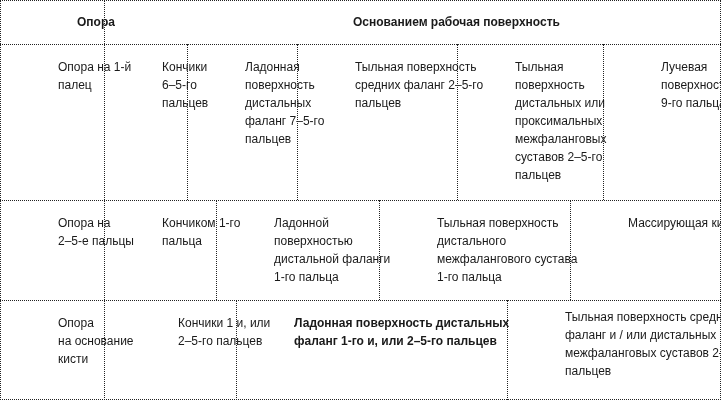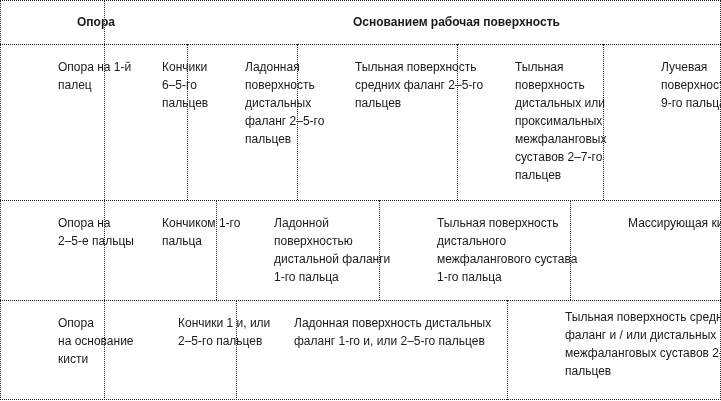--- a/index.html
+++ b/index.html
@@ -39,31 +39,31 @@
 <div class="cell head" style="left:104px;top:0;width:617px;height:44px;">Основанием рабочая поверхность</div>
 
 <div class="cell txt" style="left:0;top:44px;width:104px;">Опора на 1-й
 палец</div>
 <div class="cell txt" style="left:104px;top:44px;width:83px;">Кончики
 6–5-го
 пальцев</div>
 <div class="cell txt" style="left:187px;top:44px;width:110px;">Ладонная
 поверхность
 дистальных
-фаланг 2–5-го
+фаланг 7–5-го
 пальцев</div>
 <div class="cell txt" style="left:297px;top:44px;width:160px;">Тыльная поверхность
 средних фаланг 2–5-го
 пальцев</div>
 <div class="cell txt" style="left:457px;top:44px;width:146px;">Тыльная
 поверхность
 дистальных или
 проксимальных
 межфаланговых
-суставов 2–7-го
+суставов 2–5-го
 пальцев</div>
 <div class="cell txt" style="left:603px;top:44px;width:117px;">Лучевая
 поверхность
 9-го пальца</div>
 
 <div class="cell txt" style="left:0;top:200px;width:104px;">Опора на
 2–5-е пальцы</div>
 <div class="cell txt" style="left:104px;top:200px;width:112px;">Кончиком 1-го
 пальца</div>
 <div class="cell txt" style="left:216px;top:200px;width:163px;">Ладонной
@@ -74,18 +74,18 @@
 дистального
 межфалангового сустава
 1-го пальца</div>
 <div class="cell txt" style="left:570px;top:200px;width:150px;">Массирующая кисти</div>
 
 <div class="cell txt" style="left:0;top:300px;width:104px;">Опора
 на основание
 кисти</div>
 <div class="cell txt" style="left:120px;top:300px;width:132px;">Кончики 1 и, или
 2–5-го пальцев</div>
-<div class="cell txt" style="left:236px;top:300px;width:271px;">Ладонная поверхность дистальных
+<div class="cell txt" style="left:236px;top:300px;width:271px;font-weight:bold;">Ладонная поверхность дистальных
 фаланг 1-го и, или 2–5-го пальцев</div>
 <div class="cell txt" style="left:507px;top:294px;width:213px;">Тыльная поверхность средних
 фаланг и / или дистальных
 межфаланговых суставов 2–5-го
 пальцев</div>
 
 </body></html>

